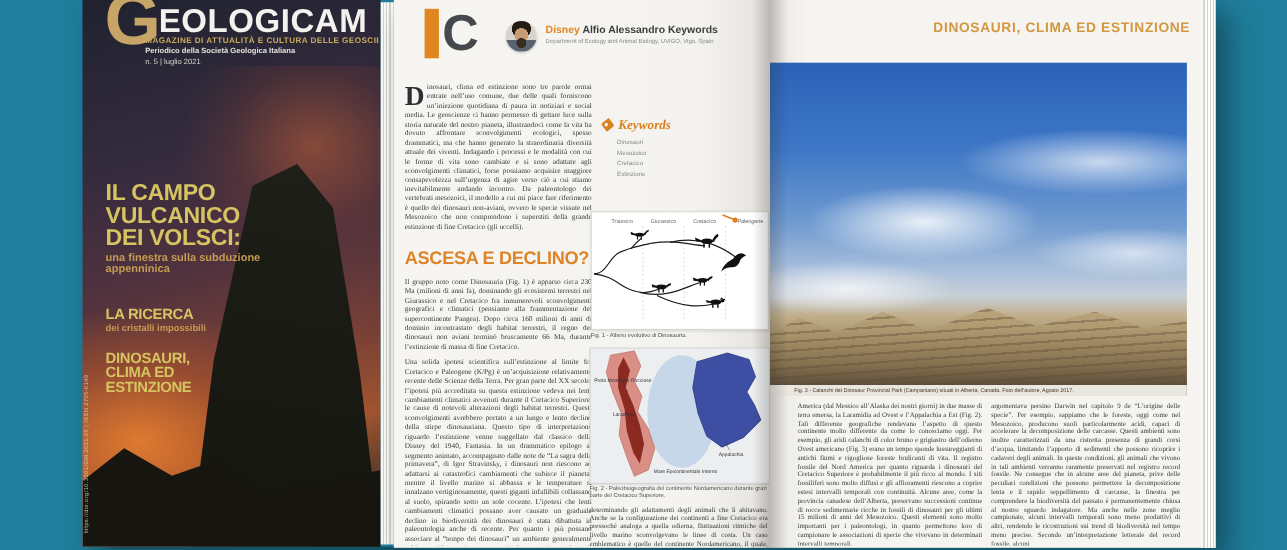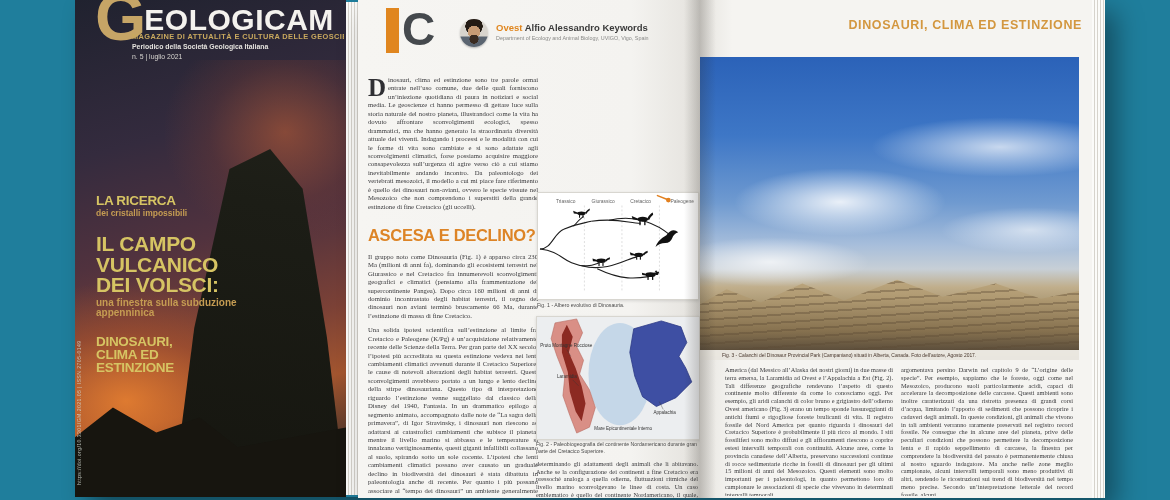--- a/index.html
+++ b/index.html
@@ -128,61 +128,73 @@
       <div class="rock-fg"></div>
     </div>
     <div class="masthead">
       <span class="masthead-g">G</span>
       <span class="masthead-rest">EOLOGICAM</span>
     </div>
     <div class="cover-subtitle">MAGAZINE DI ATTUALITÀ E CULTURA DELLE GEOSCIENZE</div>
     <div class="cover-publisher">Periodico della Società Geologica Italiana</div>
     <div class="cover-issue">n. 5 | luglio 2021</div>
     <div class="features">
+      <div class="feat">
+        <div class="feat-title big">IL CAMPO VULCANICO DEI VOLSCI:</div>
+        <div class="feat-sub big">una  finestra sulla subduzione appenninica</div>
+      </div>
       <div class="feat" style="margin-top:28px;">
         <div class="feat-title small">LA RICERCA</div>
         <div class="feat-sub small">dei cristalli impossibili</div>
-      </div>
-      <div class="feat">
-        <div class="feat-title big">IL CAMPO VULCANICO DEI VOLSCI:</div>
-        <div class="feat-sub big">una  finestra sulla subduzione appenninica</div>
       </div>
       <div class="feat feat-4">
         <div class="feat-title small">DINOSAURI, CLIMA ED ESTINZIONE</div>
       </div>
     </div>
     <div class="doi-vert">https://doi.org/10.3301/GM.2021.05  |  ISSN 2705-0149</div>
     <div class="cover-edge"></div>
   </div>
 
   <div class="spread">
 
     <div class="page page-left">
       <div class="article-logo">
         <div class="logo-bar"></div>
         <span class="logo-letter">C</span>
       </div>
       <div class="author">
         <div class="avatar"></div>
         <div class="author-text">
           <div class="author-line">
-            <span class="author-label">Ovest</span>
+            <span class="author-label">Disney</span>
             <span>Alfio Alessandro Keywords</span>
           </div>
           <div class="affiliation">Department of Ecology and Animal Biology, UVIGO, Vigo, Spain</div>
         </div>
       </div>
 
       <div class="col lp-col1">
         <p><span class="dropcap">D</span><span>inosauri, clima ed estinzione sono tre parole ormai entrate nell’uso comune, due delle quali forniscono un’iniezione quotidiana di paura in notiziari e social media. Le geoscienze ci hanno permesso di gettare luce sulla storia naturale del nostro pianeta, illustrandoci come la vita ha dovuto affrontare sconvolgimenti ecologici, spesso drammatici, ma che hanno generato la straordinaria diversità attuale dei viventi. Indagando i processi e le modalità con cui le forme di vita sono cambiate e si sono adattate agli sconvolgimenti climatici, forse possiamo acquisire maggiore consapevolezza sull’urgenza di agire verso ciò a cui stiamo inevitabilmente andando incontro. Da paleontologo dei vertebrati mesozoici, il modello a cui mi piace fare riferimento è quello dei dinosauri non-aviani, ovvero le specie vissute nel Mesozoico che non comprendono i superstiti della grande estinzione di fine Cretacico (gli uccelli).</span></p>
         <div class="section-heading">ASCESA E DECLINO?</div>
         <p>Il gruppo noto come Dinosauria (Fig. 1) è apparso circa 230 Ma (milioni di anni fa), dominando gli ecosistemi terrestri nel Giurassico e nel Cretacico fra innumerevoli sconvolgimenti geografici e climatici (pensiamo alla frammentazione del supercontinente Pangea). Dopo circa 160 milioni di anni di dominio incontrastato degli habitat terrestri, il regno dei dinosauri non aviani terminò bruscamente 66 Ma, durante l’estinzione di massa di fine Cretacico.</p>
         <p>Una solida ipotesi scientifica sull’estinzione al limite fra Cretacico e Paleogene (K/Pg) è un’acquisizione relativamente recente delle Scienze della Terra. Per gran parte del XX secolo, l’ipotesi più accreditata su questa estinzione vedeva nei lenti cambiamenti climatici avvenuti durante il Cretacico Superiore, le cause di notevoli alterazioni degli habitat terrestri. Questi sconvolgimenti avrebbero portato a un lungo e lento declino della stirpe dinosauriana. Questo tipo di interpretazione riguardo l’estinzione venne suggellato dal classico della Disney del 1940, Fantasia. In un drammatico epilogo al segmento animato, accompagnato dalle note de “La sagra della primavera”, di Igor Stravinsky, i dinosauri non riescono ad adattarsi ai catastrofici cambiamenti che subisce il pianeta: mentre il livello marino si abbassa e le temperature si innalzano vertiginosamente, questi giganti infallibili collassano al suolo, spirando sotto un sole cocente. L’ipotesi che lenti cambiamenti climatici possano aver causato un graduale declino in biodiversità dei dinosauri è stata dibattuta in paleontologia anche di recente. Per quanto i più possano associare al “tempo dei dinosauri” un ambiente generalmente caldo e umido, quasi ovunque tropicale, caratterizzato da verdi e lussureggianti paludi, le condizioni ambientali erano in continua e dinamica evoluzione. Regimi di clima differenti nello spazio e in continua evoluzione nel</p>
       </div>
 
+      <div class="keywords">
+        <div class="kw-head">
+          <span class="kw-tag"></span>
+          <span class="kw-title">Keywords</span>
+        </div>
+        <div class="kw-items">
+          <div class="kw-item">Dinosauri</div>
+          <div class="kw-item">Mesozoico</div>
+          <div class="kw-item">Cretacico</div>
+          <div class="kw-item">Estinzione</div>
+        </div>
+      </div>
 
       <div class="figbox fig1">
         <svg width="158" height="104" viewBox="0 0 160 104">
           <text x="28" y="9" font-size="5" fill="#666" text-anchor="middle">Triassico</text>
           <text x="66" y="9" font-size="5" fill="#666" text-anchor="middle">Giurassico</text>
           <text x="104" y="9" font-size="5" fill="#666" text-anchor="middle">Cretacico</text>
           <text x="146" y="9" font-size="5" fill="#666" text-anchor="middle">Paleogene</text>
           <g>
             <path d="M121,2 L131,6" stroke="#e2801f" stroke-width="1.6" stroke-linecap="round"></path>
             <circle cx="132" cy="6.5" r="2.4" fill="#e2801f"></circle>

